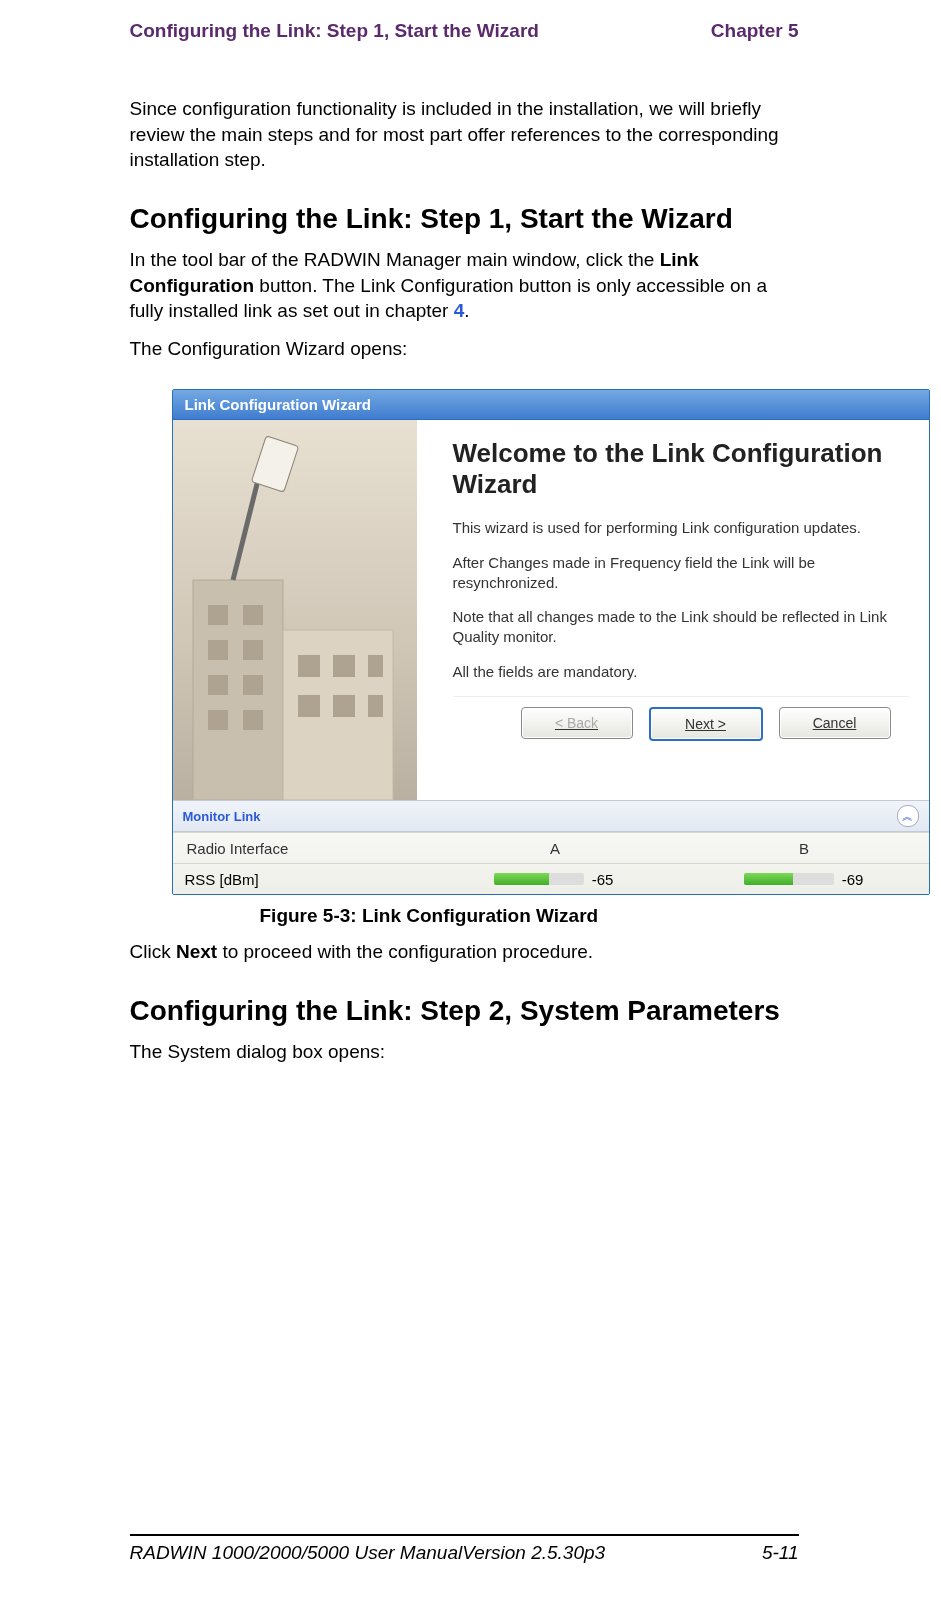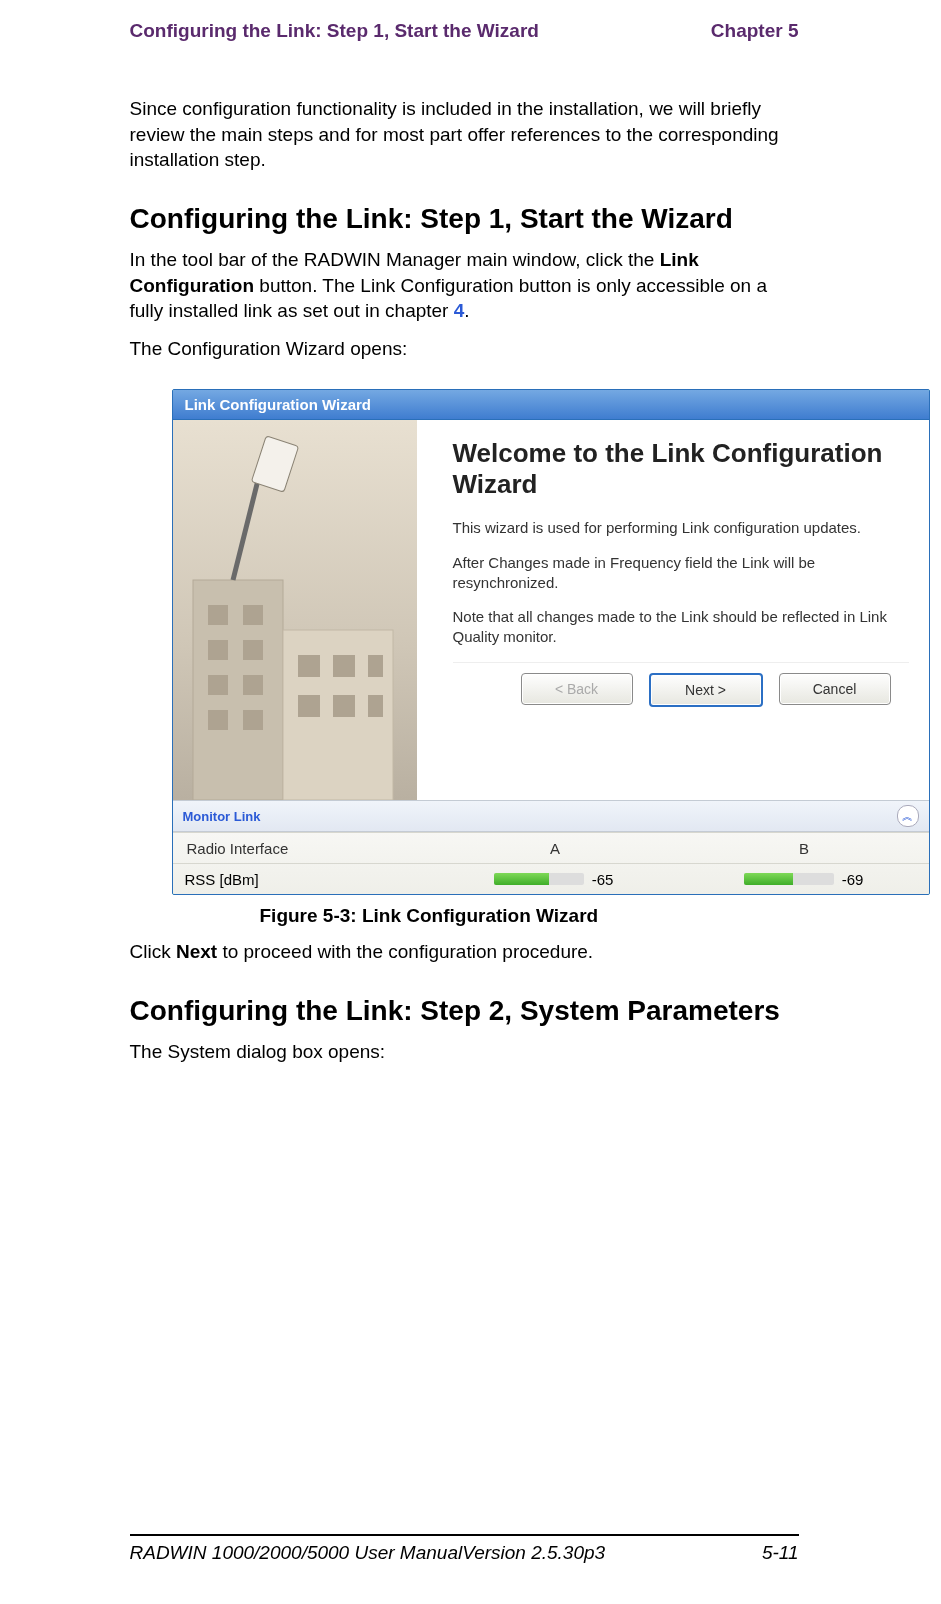--- a/index.html
+++ b/index.html
@@ -99,20 +99,21 @@
     margin: 0 0 14px 0;
     line-height: 1.35;
   }
   .fig-buttons {
     display: flex;
     justify-content: flex-end;
     gap: 16px;
     padding: 10px 18px 14px 0;
     background: #fff;
     border-top: 1px solid #eee;
+    text-decoration: underline;
   }
   .xpbtn {
     width: 110px;
     height: 30px;
     border: 1px solid #8a8a8a;
     border-radius: 4px;
     background: linear-gradient(#fefefe, #e7e7e0);
     font-size: 14px;
     color: #333;
     display: flex;
@@ -238,20 +239,21 @@
 
           <line x1="60" y1="160" x2="90" y2="40" stroke="#6a6a6a" stroke-width="5"></line>
           <rect x="85" y="20" width="34" height="48" rx="3" fill="#f4f1eb" stroke="#8a8374" transform="rotate(18 102 44)"></rect>
         </svg>
       </div>
       <div class="fig-content">
         <h3>Welcome to the Link Configuration Wizard</h3>
         <p>This wizard is used for performing Link configuration updates.</p>
         <p>After Changes made in Frequency field the Link will be resynchronized.</p>
         <p>Note that all changes made to the Link should be reflected in Link Quality monitor.</p>
+        <p>All the fields are mandatory.</p>
 
         <div class="fig-buttons">
           <div class="xpbtn disabled">&lt; Back</div>
           <div class="xpbtn primary">Next &gt;</div>
           <div class="xpbtn">Cancel</div>
         </div>
       </div>
     </div>
 
     <div class="monitor-hdr">

